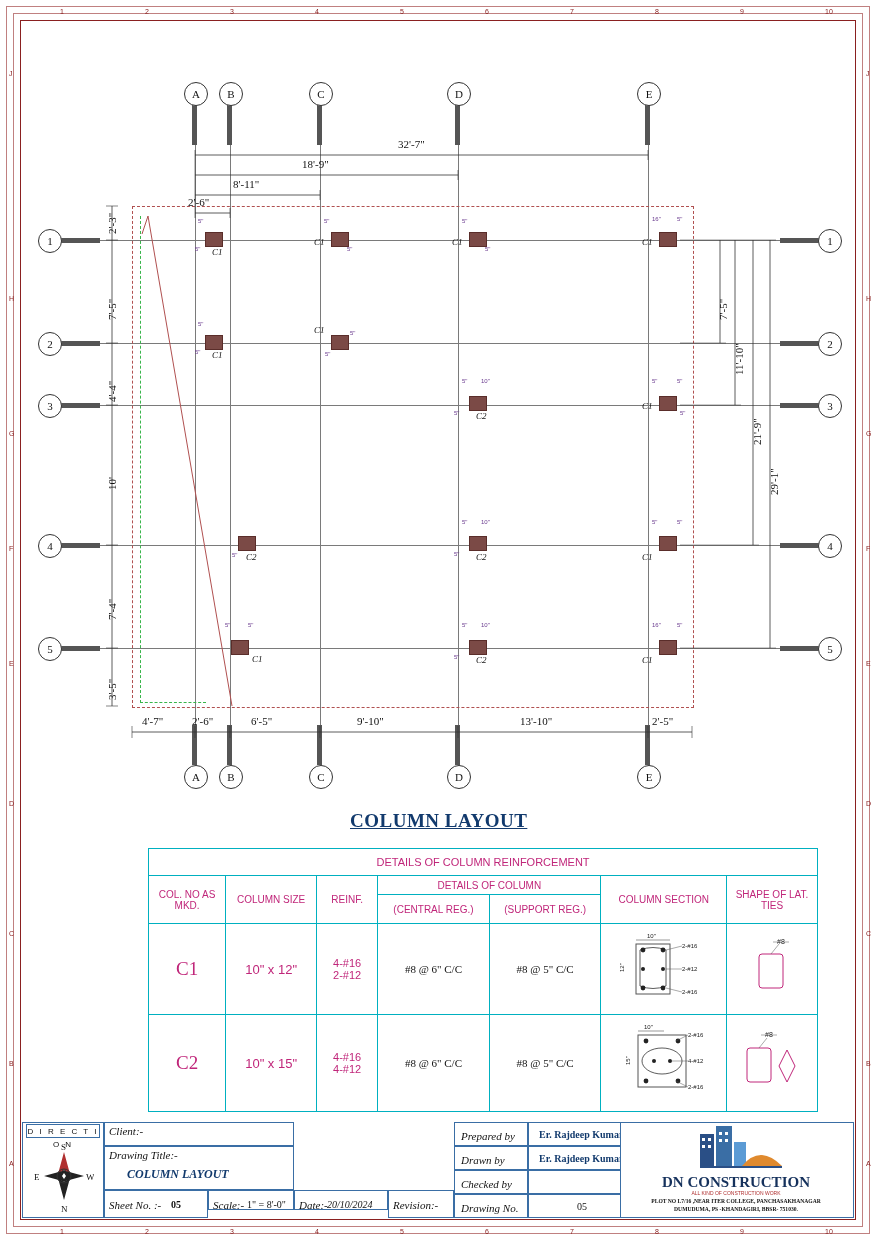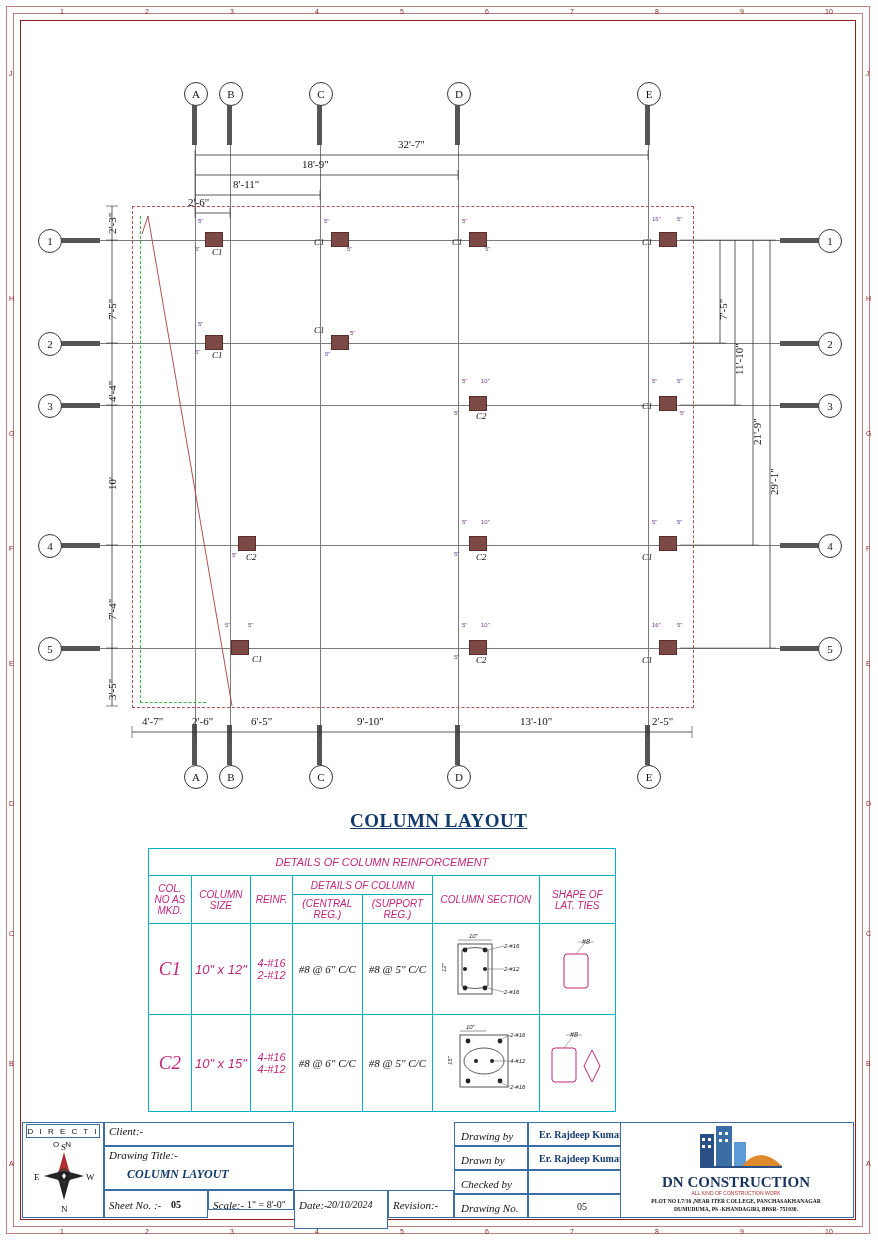--- a/index.html
+++ b/index.html
@@ -22,21 +22,21 @@
   .collbl{position:absolute;font-size:9px;font-style:italic;color:#111;font-family:"Liberation Serif",serif;}
   .rebar{position:absolute;font-size:6px;color:#6a3b8f;}
   .dimtxt{position:absolute;font-size:11px;color:#111;font-family:"Liberation Serif",serif;}
   .dimtxt.rot{transform-origin:left top;transform:rotate(-90deg);}
   .dash-red{position:absolute;border:1px dashed #b05050;}
   .dash-green{position:absolute;border-left:1px dashed #39b54a;border-bottom:1px dashed #39b54a;}
   .diag{position:absolute;}
   .title-plan{position:absolute;font-family:"Liberation Serif",serif;font-size:19px;font-weight:bold;color:#123a6d;
      text-decoration:underline;letter-spacing:0.5px;}
   
-  .tbl{position:absolute;left:148px;top:848px;width:468px;border-collapse:collapse;font-style:italic;}
+  .tbl{position:absolute;left:148px;top:848px;width:670px;border-collapse:collapse;}
   .tbl td,.tbl th{border:1px solid #00b0c0;padding:2px;text-align:center;vertical-align:middle;color:#c0267a;font-size:10px;}
   .tbl .hdr{color:#c0267a;font-weight:normal;font-size:10px;}
   .tbl .big{font-size:19px;color:#c0267a;font-family:"Liberation Serif",serif;}
   .tbl .dark{color:#111;font-size:11px;font-family:"Liberation Serif",serif;}
   .tbl .title{color:#c0267a;font-size:11px;}
   
   .tb{position:absolute;left:20px;top:1120px;width:836px;height:100px;}
   .cell{position:absolute;border:1px solid #3a6ea5;box-sizing:border-box;background:#fff;}
   .cell .lab{position:absolute;left:4px;top:2px;font-size:11px;color:#111;font-family:"Liberation Serif",serif;font-style:italic;}
   .cell .val{position:absolute;font-size:10px;color:#123a6d;font-family:"Liberation Serif",serif;font-weight:bold;}
@@ -444,21 +444,21 @@
       <span class="lab" style="top:8px;">Sheet No. :-</span>
       <span class="val" style="left:66px;top:8px;color:#111;">05</span>
     </div>
     <div class="cell" style="left:188px;top:70px;width:86px;height:20px;">
       <span class="lab" style="top:8px;">Scale:-</span>
       <span class="val" style="left:38px;top:8px;color:#111;font-weight:normal;">1" = 8'-0"</span>
     </div>
 
 
     <div class="cell" style="left:434px;top:2px;width:74px;height:24px;">
-      <span class="lab" style="top:7px;left:6px;">Drawing by</span>
+      <span class="lab" style="top:7px;left:6px;">Prepared by</span>
     </div>
     <div class="cell" style="left:508px;top:2px;width:118px;height:24px;">
       <span class="val" style="left:10px;top:6px;">Er. Rajdeep Kumar</span>
     </div>
     <div class="cell" style="left:434px;top:26px;width:74px;height:24px;">
       <span class="lab" style="top:7px;left:6px;">Drawn by</span>
     </div>
     <div class="cell" style="left:508px;top:26px;width:118px;height:24px;">
       <span class="val" style="left:10px;top:6px;">Er. Rajdeep Kumar</span>
     </div>
@@ -468,21 +468,21 @@
     <div class="cell" style="left:508px;top:50px;width:118px;height:24px;">
       <span class="val" style="left:10px;top:6px;"></span>
     </div>
     <div class="cell" style="left:434px;top:74px;width:74px;height:24px;">
       <span class="lab" style="top:7px;left:6px;">Drawing No.</span>
     </div>
     <div class="cell" style="left:508px;top:74px;width:118px;height:24px;">
       <span class="val" style="left:48px;top:6px;color:#111;font-weight:normal;">05</span>
     </div>
 
-    <div class="cell" style="left:274px;top:70px;width:94px;height:39px;">
+    <div class="cell" style="left:274px;top:70px;width:94px;height:20px;">
       <span class="lab" style="top:8px;">Date:-</span>
       <span class="val" style="left:32px;top:8px;color:#111;font-weight:normal;font-style:italic;">20/10/2024</span>
     </div>
     <div class="cell" style="left:368px;top:70px;width:66px;height:28px;">
       <span class="lab" style="top:8px;">Revision:-</span>
     </div>
 
     <div class="cell" style="left:600px;top:2px;width:234px;height:96px;"></div>
   </div>
 

